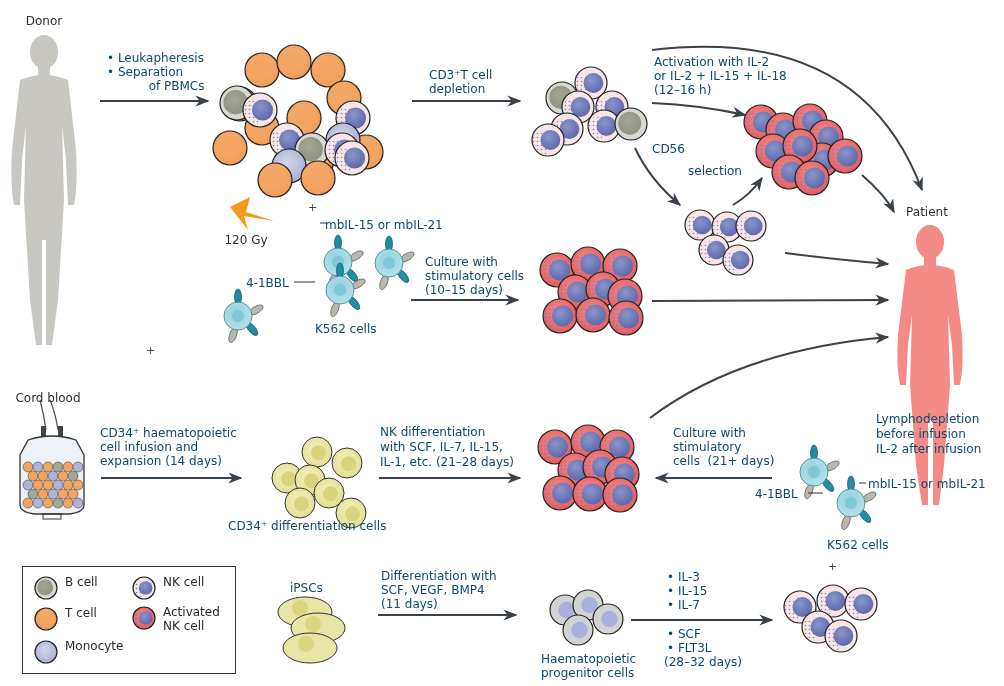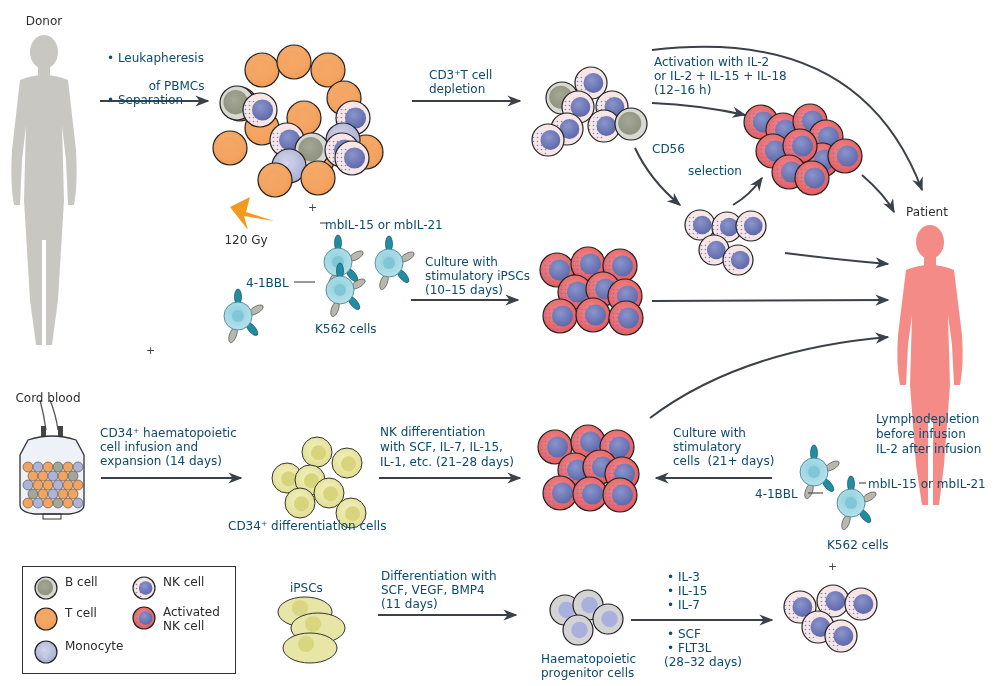--- a/index.html
+++ b/index.html
@@ -577,41 +577,41 @@
 
   <g stroke="#333" stroke-width="1" fill="none">
     <line x1="294" y1="282" x2="315" y2="282"></line>
     <line x1="320" y1="223" x2="326" y2="223"></line>
     <line x1="808" y1="493" x2="823" y2="493"></line>
     <line x1="859" y1="483" x2="866" y2="483"></line>
   </g>
 </svg>
 
 <div class="lbl" style="left:107px;top:51px;">• Leukapheresis</div>
-<div class="lbl" style="left:107px;top:65px;margin-top:28px;">• Separation</div>
+<div class="lbl" style="left:107px;top:65px;">• Separation</div>
 <div class="lbl" style="left:107px;top:79px;margin-left:34px;">  of PBMCs</div>
 
 <div class="lbl" style="left:429px;top:68px;">CD3⁺T cell</div>
 <div class="lbl" style="left:429px;top:82px;">depletion</div>
 
 <div class="lbl" style="left:654px;top:55px;">Activation with IL-2</div>
 <div class="lbl" style="left:654px;top:69px;">or IL-2 + IL-15 + IL-18</div>
 <div class="lbl" style="left:654px;top:83px;">(12–16 h)</div>
 
 <div class="lbl" style="left:652px;top:142px;">CD56</div>
 <div class="lbl" style="left:652px;top:164px;margin-left:36px;">selection</div>
 
 <div class="lbl" style="left:325px;top:218px;">mbIL-15 or mbIL-21</div>
 <div class="lbl" style="left:246px;top:276px;">4-1BBL</div>
 <div class="lbl" style="left:315px;top:322px;">K562 cells</div>
 <div class="plus" style="left:308px;top:201px;">+</div>
 <div class="plus" style="left:146px;top:344px;">+</div>
 
 <div class="lbl" style="left:425px;top:255px;">Culture with</div>
-<div class="lbl" style="left:425px;top:269px;">stimulatory iPSCs</div>
+<div class="lbl" style="left:425px;top:269px;">stimulatory cells</div>
 <div class="lbl" style="left:425px;top:283px;">(10–15 days)</div>
 
 <div class="lbl" style="left:100px;top:426px;">CD34⁺ haematopoietic</div>
 <div class="lbl" style="left:100px;top:440px;">cell infusion and</div>
 <div class="lbl" style="left:100px;top:454px;">expansion (14 days)</div>
 <div class="lbl" style="left:228px;top:519px;">CD34⁺ differentiation cells</div>
 
 <div class="lbl" style="left:380px;top:425px;">NK differentiation</div>
 <div class="lbl" style="left:380px;top:440px;">with SCF, IL-7, IL-15,</div>
 <div class="lbl" style="left:380px;top:455px;">IL-1, etc. (21–28 days)</div>

